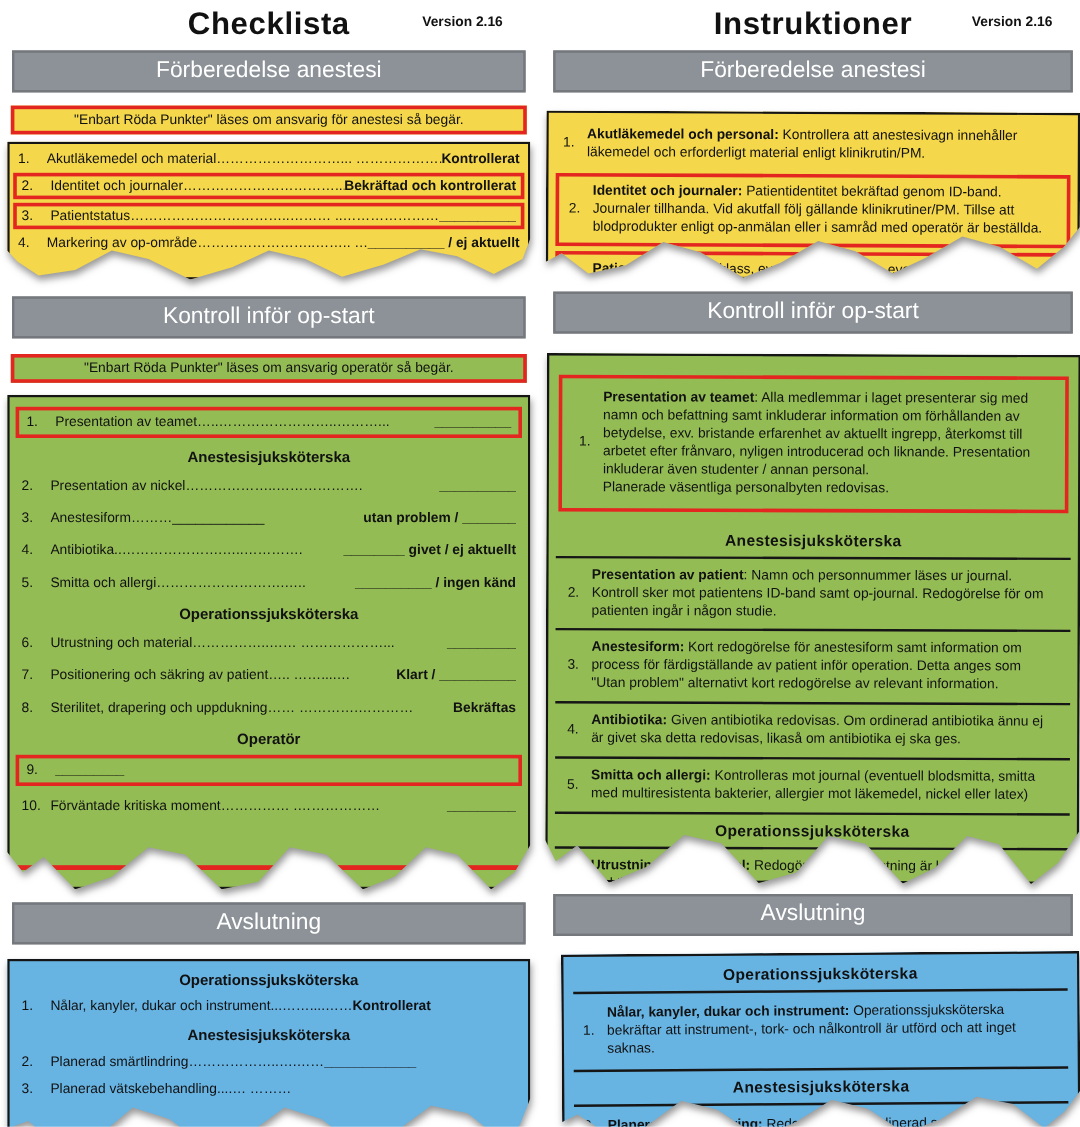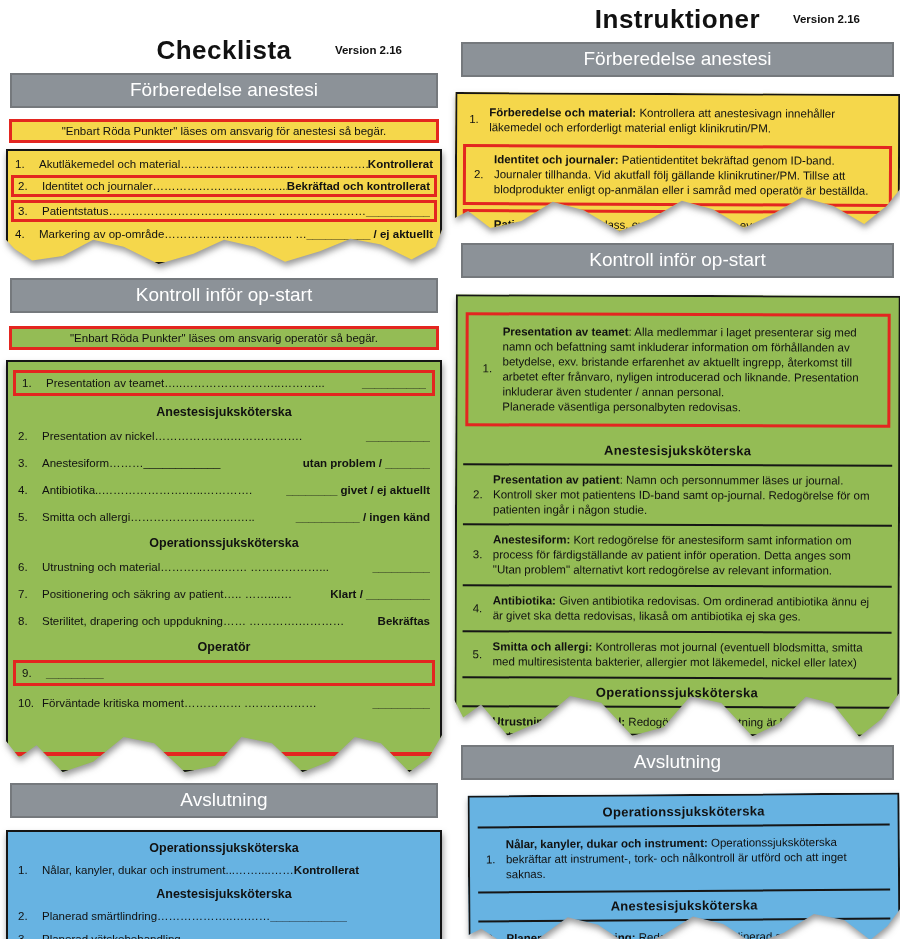--- a/index.html
+++ b/index.html
@@ -1,25 +1,25 @@
 <!DOCTYPE html>
 <html><head>
 <meta charset="utf-8">
 <style>
   html,body{margin:0;padding:0;background:#fff;}
   body{width:900px;height:939px;overflow:hidden;font-family:"Liberation Sans",sans-serif;color:#111;}
   .page{position:relative;width:900px;height:939px;display:flex;}
   .col{position:relative;}
-  .col-left{width:436px;margin-left:6px;margin-top:31px;}
+  .col-left{width:436px;margin-left:6px;}
   .col-right{width:511px;margin-left:13px;}
 
   
   .titlebar{position:relative;height:36px;}
   .doc-title{display:block;text-align:center;font-size:26px;font-weight:bold;letter-spacing:.5px;padding-top:4px;}
-  .version{position:absolute;right:40px;top:13px;font-size:11.5px;font-weight:bold;}
+  .version{position:absolute;right:23px;top:13px;font-size:11.5px;font-weight:bold;}
 
   
   .ghdr{background:#8C9298;border:2px solid #75797d;color:#fff;text-align:center;
         font-size:19px;padding:4px 0 5px;margin:0 4px;}
   .col-right .ghdr{margin:0 6px;}
 
   
   .notice{border:3px solid #E32620;text-align:center;font-size:11.5px;padding:3px 2px;margin:0 3px;}
   .notice-yellow{background:#F5D74B;}
   .notice-green{background:#94BC55;}
@@ -233,21 +233,21 @@
       <span class="doc-title">Instruktioner</span>
       <span class="version">Version 2.16</span>
     </div>
 
     <div class="ghdr" style="margin-top:6px;">Förberedelse anestesi</div>
 
     <div class="torn" style="margin-top:16px;">
       <div class="card yellow card-yr clip-yr">
         <div class="irow">
           <span class="inum">1.</span>
-          <div class="itext"><b>Förberedelse och material:</b><span class="idesc"> Kontrollera att anestesivagn innehåller läkemedel och erforderligt material enligt klinikrutin/PM.</span></div>
+          <div class="itext"><b>Akutläkemedel och personal:</b><span class="idesc"> Kontrollera att anestesivagn innehåller läkemedel och erforderligt material enligt klinikrutin/PM.</span></div>
         </div>
         <div class="iredbox">
           <div class="irow">
             <span class="inum">2.</span>
             <div class="itext"><b>Identitet och journaler:</b><span class="idesc"> Patientidentitet bekräftad genom ID-band. Journaler tillhanda. Vid akutfall följ gällande klinikrutiner/PM. Tillse att blodprodukter enligt op-anmälan eller i samråd med operatör är beställda.</span></div>
           </div>
         </div>
         <div class="iredbox">
           <div class="irow">
             <span class="inum">3.</span>

